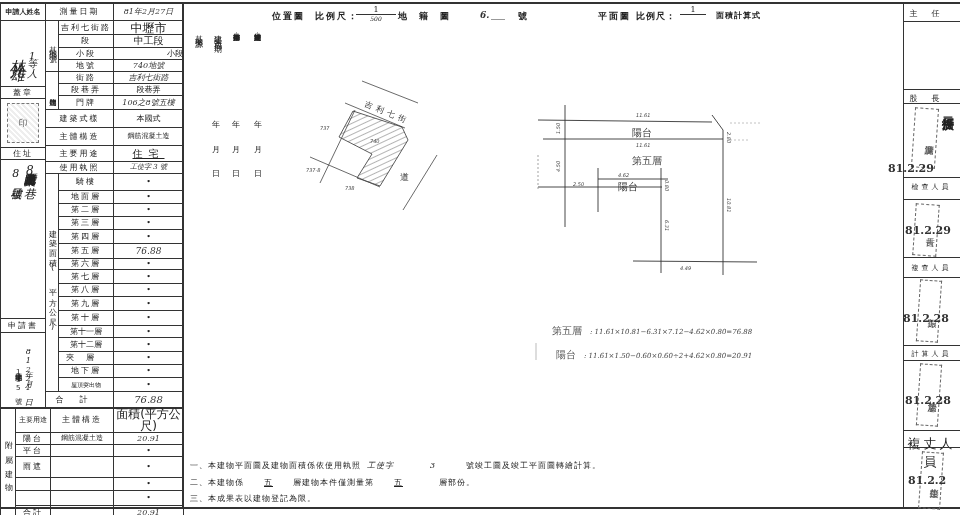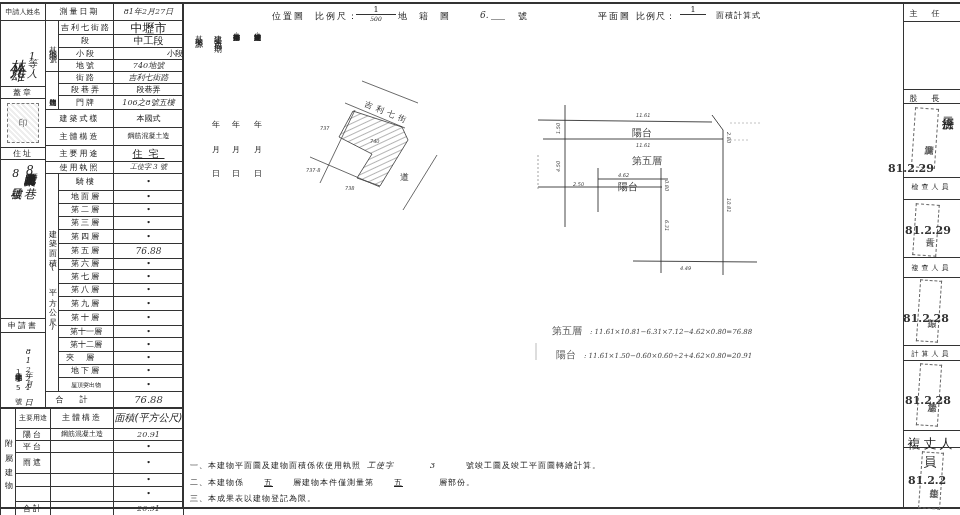--- a/index.html
+++ b/index.html
@@ -1,17 +1,17 @@
 <!DOCTYPE html>
 <html><head>
 <meta charset="utf-8">
 <style>
   html,body{margin:0;padding:0;background:#fff;}
   body{width:960px;height:515px;position:relative;overflow:hidden;font-family:"DejaVu Sans",sans-serif;color:#222;}
-  .t{position:absolute;white-space:nowrap;line-height:1;}
+  .t{position:absolute;white-space:nowrap;line-height:1;font-weight:bold;}
   .hw{font-family:"DejaVu Serif",serif;font-style:italic;color:#333;}
   .vert{writing-mode:vertical-rl;text-orientation:upright;}
   .frame-line{position:absolute;background:#333;}
   table.grid{position:absolute;border-collapse:collapse;table-layout:fixed;font-size:8px;}
   table.grid td{border:1px solid #333;padding:0;overflow:hidden;white-space:nowrap;text-align:center;line-height:1;vertical-align:middle;}
   table.grid td.lbl{letter-spacing:2px;}
   table.grid td.val{font-family:"DejaVu Serif",serif;}
   .vlabel{writing-mode:vertical-rl;text-orientation:upright;font-size:8px;letter-spacing:3px;display:inline-block;}
   .name-big{writing-mode:vertical-rl;text-orientation:upright;font-size:15px;font-family:"DejaVu Serif",serif;font-style:italic;letter-spacing:4px;display:inline-block;}
   .hw-vert{writing-mode:vertical-rl;text-orientation:upright;font-family:"DejaVu Serif",serif;font-style:italic;display:inline-block;}
@@ -39,21 +39,21 @@
 <div class="frame-line" style="left:0;top:507px;width:960px;height:2px;"></div>
 <div class="frame-line" style="left:182px;top:2px;width:2px;height:507px;"></div>
 <div class="frame-line" style="left:903px;top:2px;width:1px;height:507px;"></div>
 
 <table class="grid" style="left:0;top:3px;width:45px;">
   <colgroup>
       <col style="width:45px">
     </colgroup>
   <tbody>
       <tr style="height:17px">
-    <td style="white-space:normal;font-size:7px;line-height:8px;">申請人姓名</td>
+    <td style="white-space:normal;font-size:7px;line-height:8px;font-weight:bold;">申請人姓名</td>
   </tr>
   <tr style="height:66px">
     <td>
       <span class="name-big">林光雄</span>
       <span class="hw-vert" style="font-size:10px;vertical-align:bottom;">等1人</span>
     </td>
   </tr>
   <tr style="height:12px">
     <td class="lbl">蓋章</td>
   </tr>
@@ -217,21 +217,21 @@
       <col style="width:15px">
       <col style="width:35px">
       <col style="width:63px">
       <col style="width:70px">
     </colgroup>
   <tbody>
       <tr style="height:21px">
     <td rowspan="7"><span class="vlabel" style="letter-spacing:14px;">附屬建物</span></td>
     <td style="white-space:normal;font-size:7px;">主要用途</td>
     <td class="lbl">主體構造</td>
-    <td style="white-space:normal;font-size:10px;font-style:italic;">面積(平方公尺)</td>
+    <td style="white-space:normal;font-size:12px;">面積(平方公尺)</td>
   </tr>
   <tr style="height:12px">
     <td class="lbl">陽台</td>
     <td style="font-size:7px;">鋼筋混凝土造</td>
     <td class="val hw">20.91</td>
   </tr>
   <tr style="height:12px">
     <td class="lbl">平台</td>
     <td></td>
     <td class="val">•</td>

